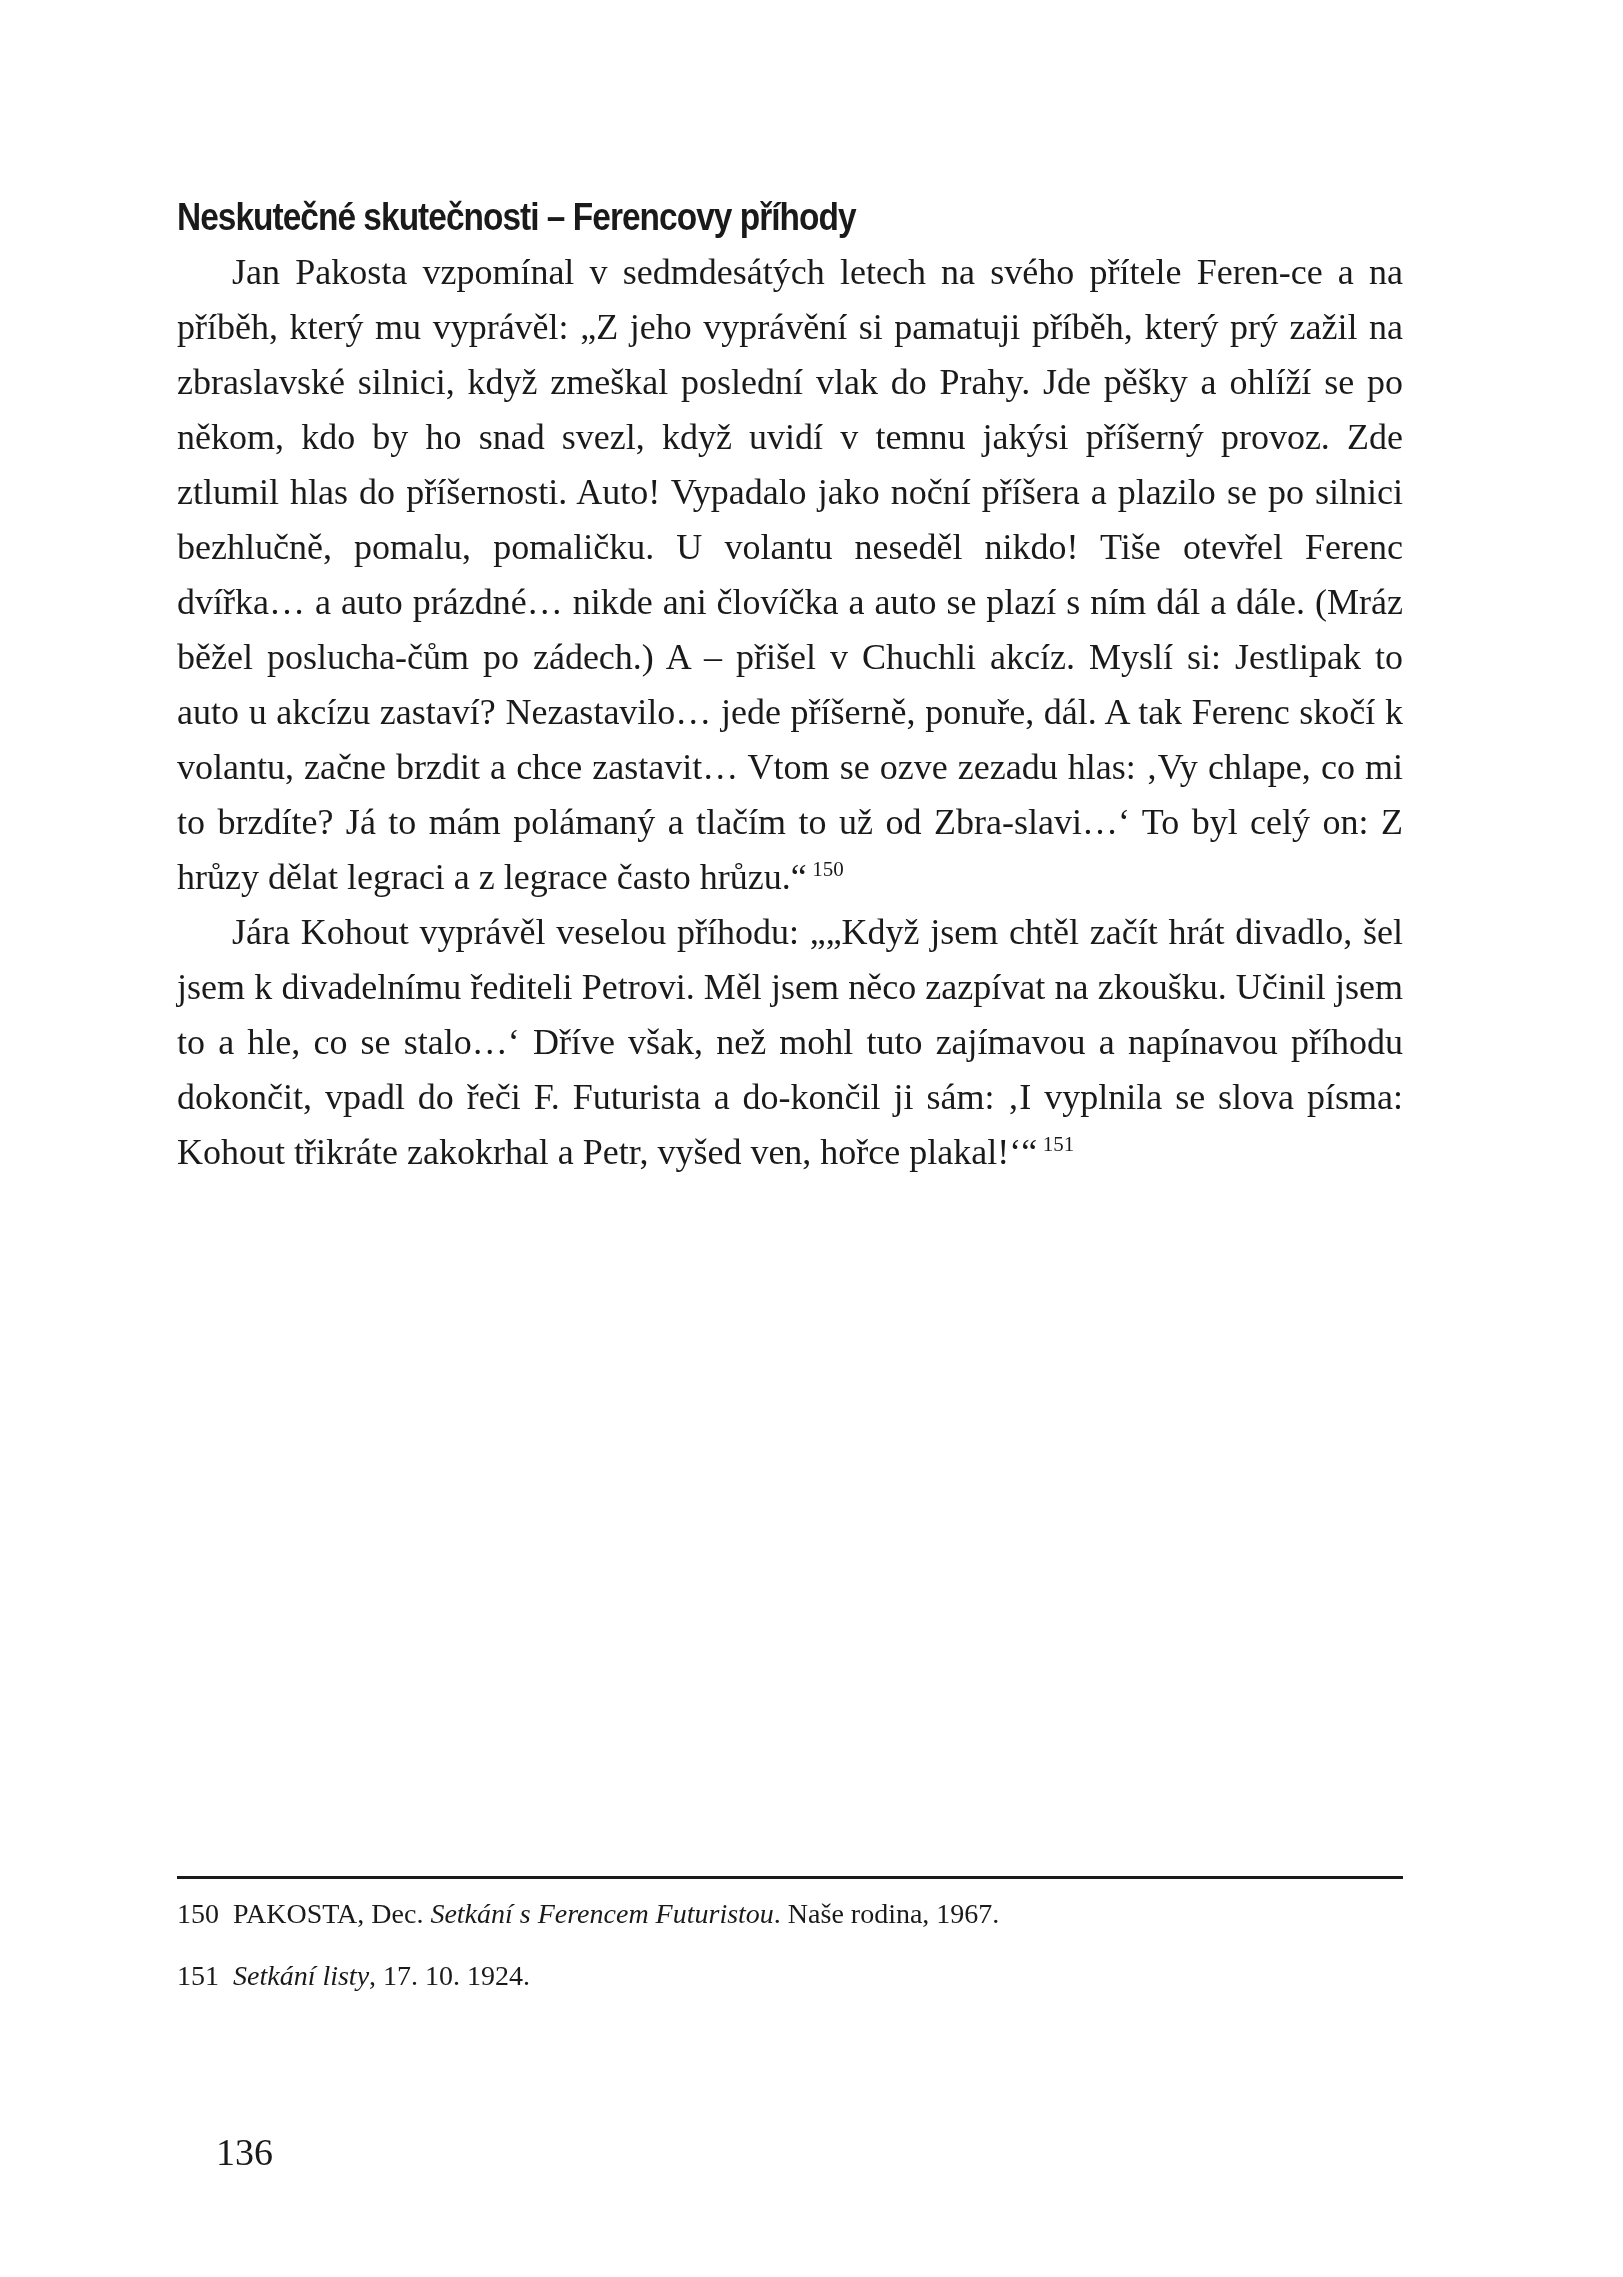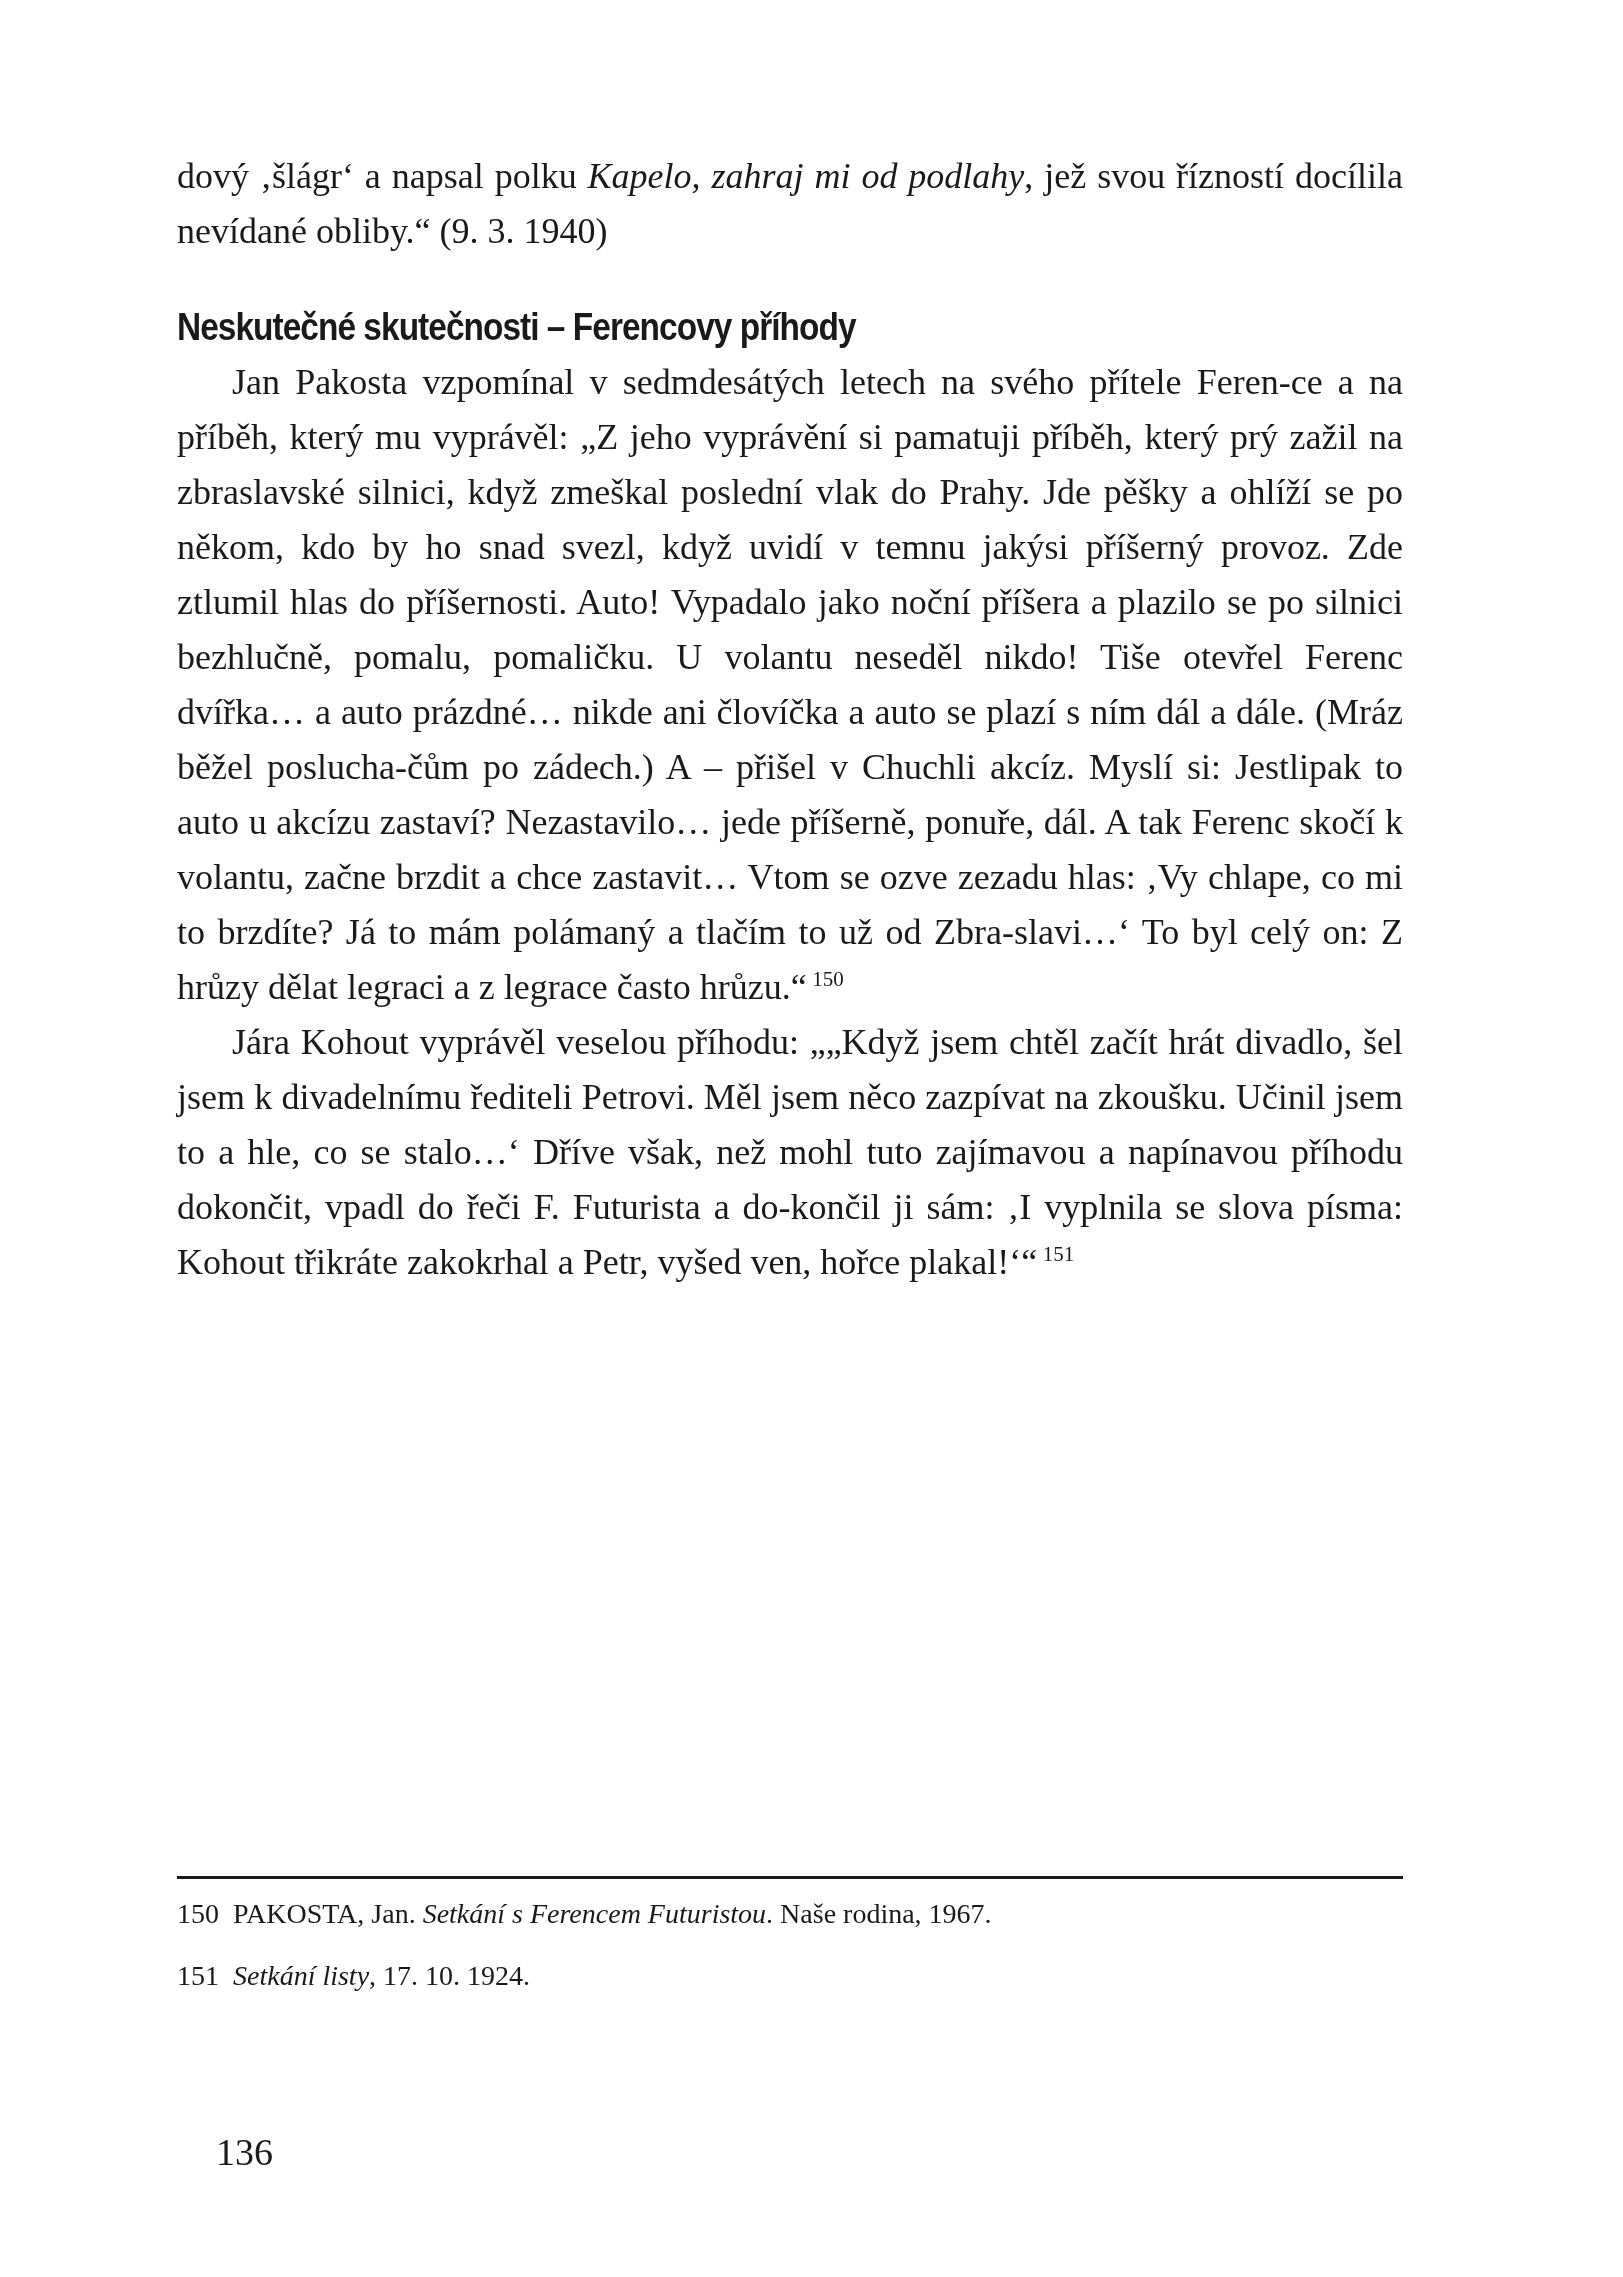--- a/index.html
+++ b/index.html
@@ -30,34 +30,33 @@
     .footnotes { position: absolute; left: 177px; top: 1895px; width: 1226px; }
     .fn { font-family: "Liberation Serif", "DejaVu Serif", serif; font-size: 28px; line-height: 38px; margin: 0 0 23.5px 0; display: flex; }
     .fn-num { width: 56px; flex: 0 0 56px; }
     .page-number { position: absolute; left: 177px; top: 2130px; font-family: "Liberation Serif", "DejaVu Serif", serif; font-size: 38px; margin-left: 39px; }
     i { font-style: italic; text-align: right; }
   </style>
 </head>
 <body>
 
 <div class="page">
-  <p class="body-text"><span>dový ‚šlágr‘ a napsal polku </span><i>Kapelo, zahraj mi od podlahy</i><span>, jež svou řízností docílila nevídané obliby.“ (9. 3. 1940)</span></p>
 
   <h2 class="heading">Neskutečné skutečnosti – Ferencovy příhody</h2>
 
   <p class="body-text indent"><span>Jan Pakosta vzpomínal v sedmdesátých letech na svého přítele Feren-ce a na příběh, který mu vyprávěl: „Z jeho vyprávění si pamatuji příběh, který prý zažil na zbraslavské silnici, když zmeškal poslední vlak do Prahy. Jde pěšky a ohlíží se po někom, kdo by ho snad svezl, když uvidí v temnu jakýsi příšerný provoz. Zde ztlumil hlas do příšernosti. Auto! Vypadalo jako noční příšera a plazilo se po silnici bezhlučně, pomalu, pomaličku. U volantu neseděl nikdo! Tiše otevřel Ferenc dvířka… a auto prázdné… nikde ani človíčka a auto se plazí s ním dál a dále. (Mráz běžel poslucha-čům po zádech.) A – přišel v Chuchli akcíz. Myslí si: Jestlipak to auto u akcízu zastaví? Nezastavilo… jede příšerně, ponuře, dál. A tak Ferenc skočí k volantu, začne brzdit a chce zastavit… Vtom se ozve zezadu hlas: ‚Vy chlape, co mi to brzdíte? Já to mám polámaný a tlačím to už od Zbra-slavi…‘ To byl celý on: Z hrůzy dělat legraci a z legrace často hrůzu.“</span><sup class="fnref">150</sup></p>
   <p class="body-text indent"><span>Jára Kohout vyprávěl veselou příhodu: „„Když jsem chtěl začít hrát divadlo, šel jsem k divadelnímu řediteli Petrovi. Měl jsem něco zazpívat na zkoušku. Učinil jsem to a hle, co se stalo…‘ Dříve však, než mohl tuto zajímavou a napínavou příhodu dokončit, vpadl do řeči F. Futurista a do-končil ji sám: ‚I vyplnila se slova písma: Kohout třikráte zakokrhal a Petr, vyšed ven, hořce plakal!‘“</span><sup class="fnref">151</sup></p>
 </div>
 
 <div class="rule"></div>
 
 <div class="footnotes">
   <div class="fn">
     <span class="fn-num">150</span>
-    <span><span>PAKOSTA, Jan. </span><i>Setkání s Ferencem Futuristou</i><span>. Naše rodina, 1967.</span></span>
+    <span><span>PAKOSTA, Dec. </span><i>Setkání s Ferencem Futuristou</i><span>. Naše rodina, 1967.</span></span>
   </div>
   <div class="fn">
     <span class="fn-num">151</span>
     <span><span></span><i>Setkání listy</i><span>, 17. 10. 1924.</span></span>
   </div>
 </div>
 
 <div class="page-number">136</div>
 
 

